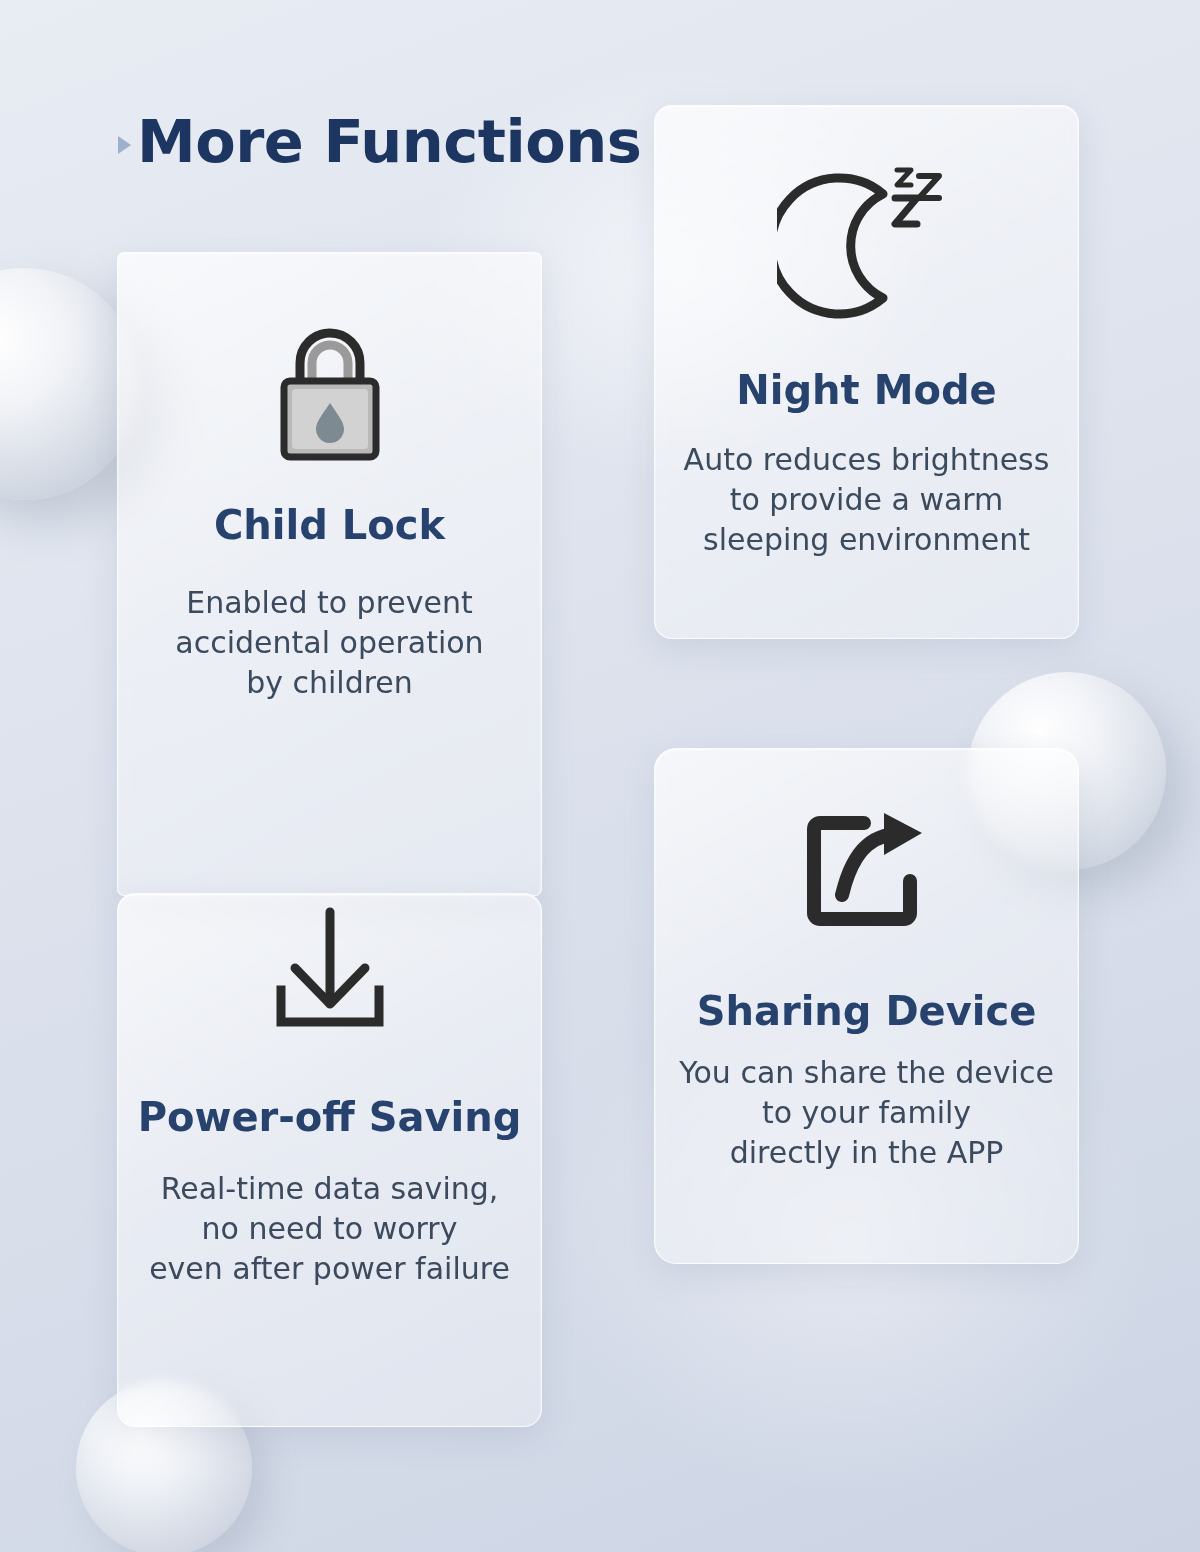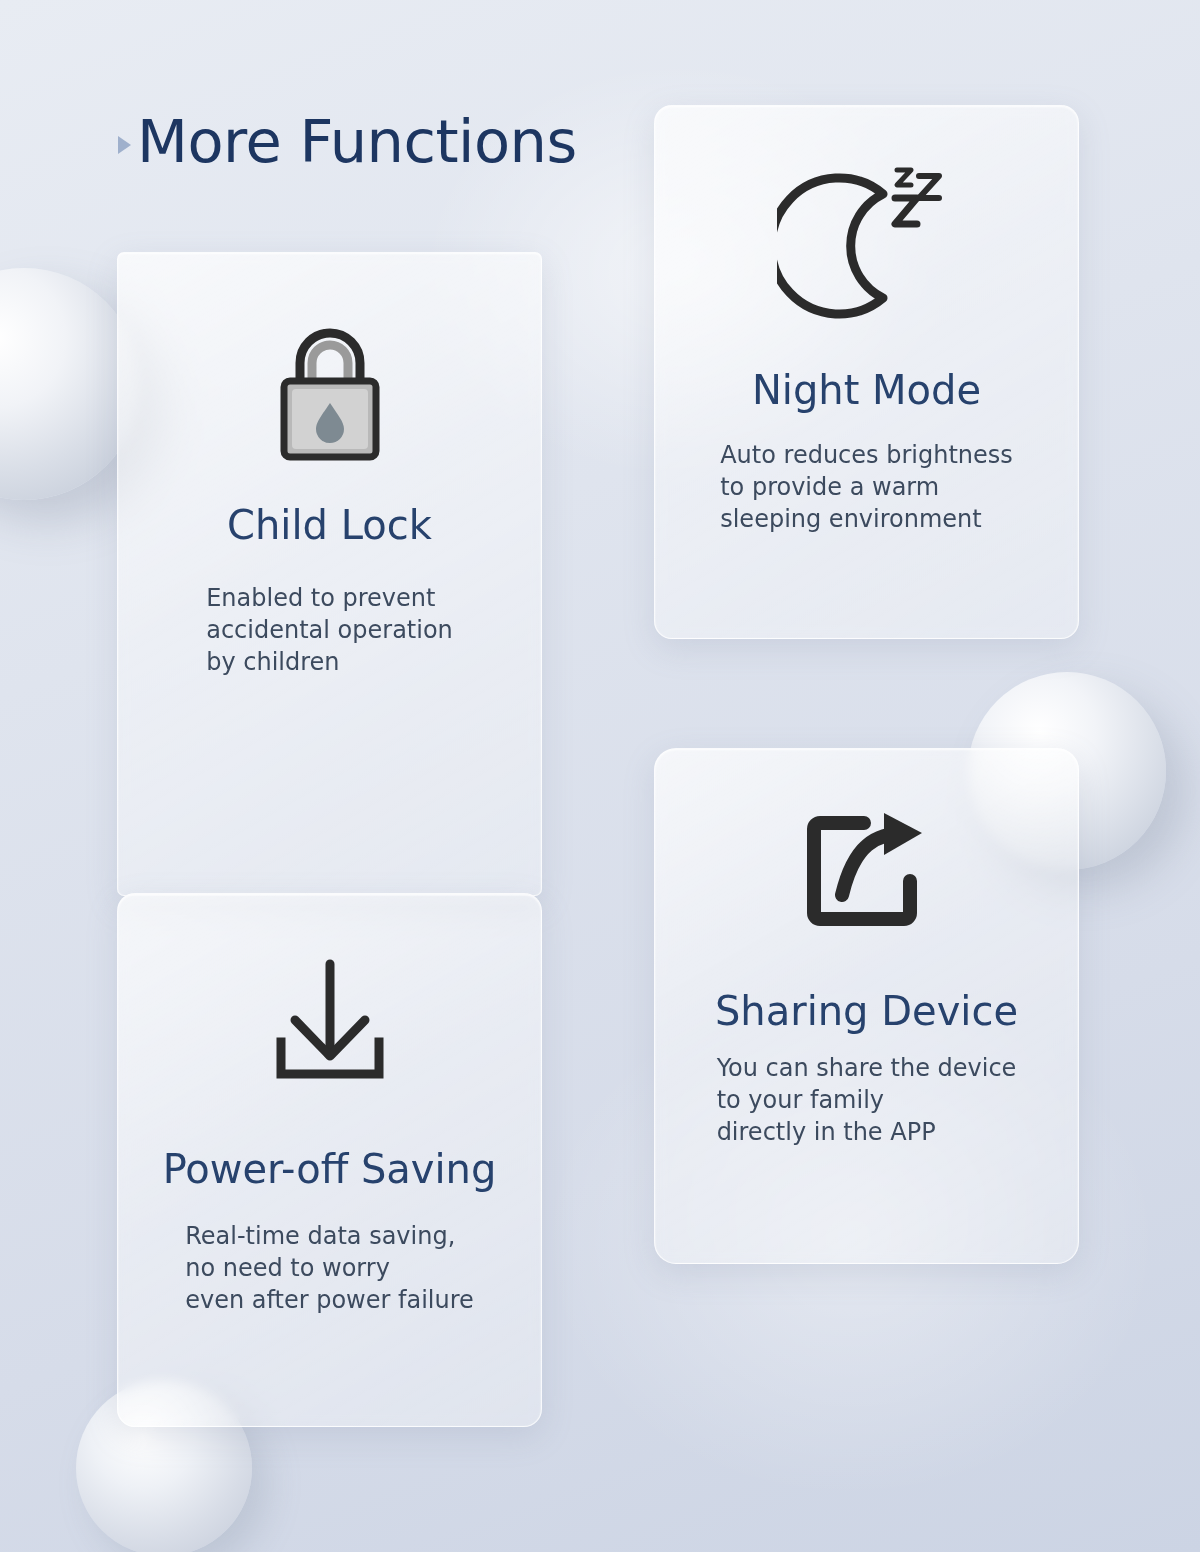--- a/index.html
+++ b/index.html
@@ -71,50 +71,50 @@
   .heading-caret {
     width: 0;
     height: 0;
     border-left: 13px solid #9fb0cc;
     border-top: 9px solid transparent;
     border-bottom: 9px solid transparent;
     margin-top: 6px;
   }
   .heading-text {
     font-size: 59px;
-    font-weight: normal;
+    font-weight: bold;
     color: #1d3661;
     letter-spacing: -0.5px;
     line-height: 1;
   }
 
   
   .card {
     position: absolute;
     border-radius: 18px;
     background: linear-gradient(150deg, rgba(255,255,255,0.72) 0%, rgba(255,255,255,0.42) 45%, rgba(255,255,255,0.30) 100%);
     border: 1px solid rgba(255,255,255,0.75);
     box-shadow: 0 10px 32px rgba(120,132,158,0.18), inset 0 1px 2px rgba(255,255,255,0.85);
     backdrop-filter: blur(6px);
     display: flex;
     flex-direction: column;
     align-items: center;
     box-sizing: border-box;
   }
   .card-title {
     font-size: 40px;
-    font-weight: normal;
+    font-weight: bold;
     color: #27426d;
     text-align: center;
     line-height: 1.1;
   }
   .card-desc {
-    font-size: 24px;
+    font-size: 30px;
     color: #3c4a5e;
-    text-align: left;
+    text-align: center;
     line-height: 1.33;
     white-space: pre-line;
   }
   .icon-wrap {
     display: flex;
     align-items: center;
     justify-content: center;
   }
 
   
@@ -128,21 +128,20 @@
 
   #card-night-mode {
     left: 654px; top: 105px; width: 425px; height: 534px;
     padding-top: 52px;
   }
   #card-night-mode .card-title { margin-top: 40px; }
   #card-night-mode .card-desc { margin-top: 28px; }
 
   #card-power-off {
     left: 117px; top: 893px; width: 425px; height: 534px;
-    padding-top: 52px;
   }
   #card-power-off .card-title { margin-top: 56px; }
   #card-power-off .card-desc { margin-top: 30px; }
 
   #card-sharing {
     left: 654px; top: 748px; width: 425px; height: 516px;
     padding-top: 60px;
     border-radius: 22px;
   }
   #card-sharing .card-title { margin-top: 52px; }

